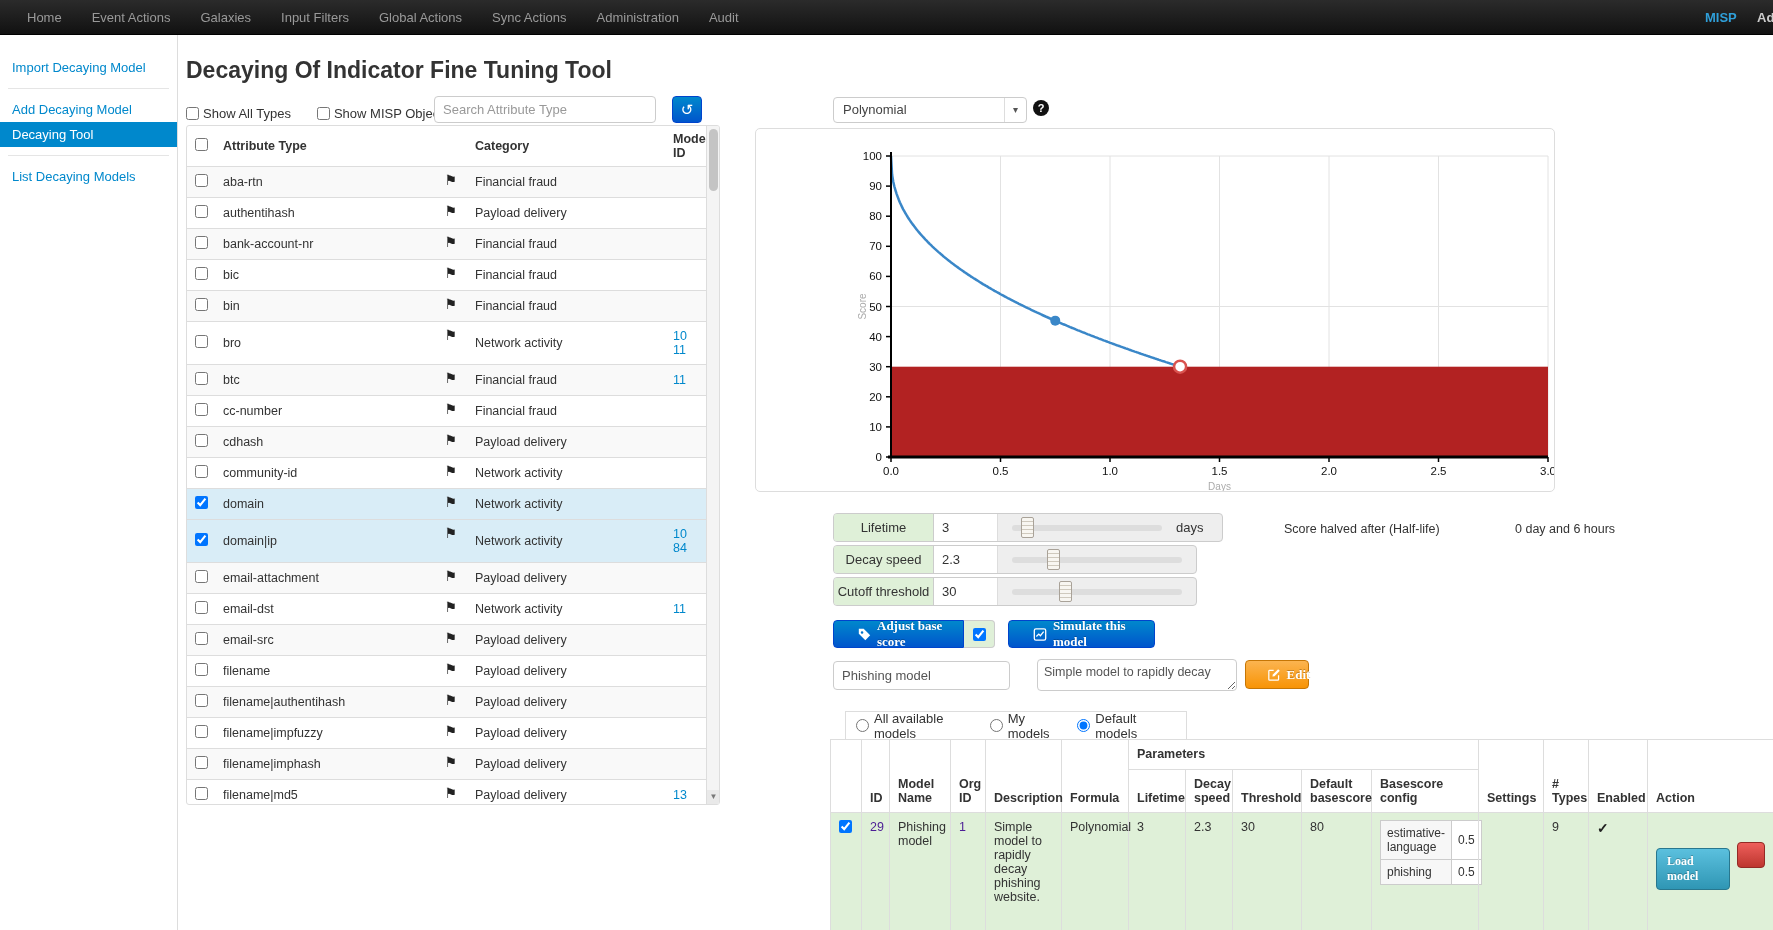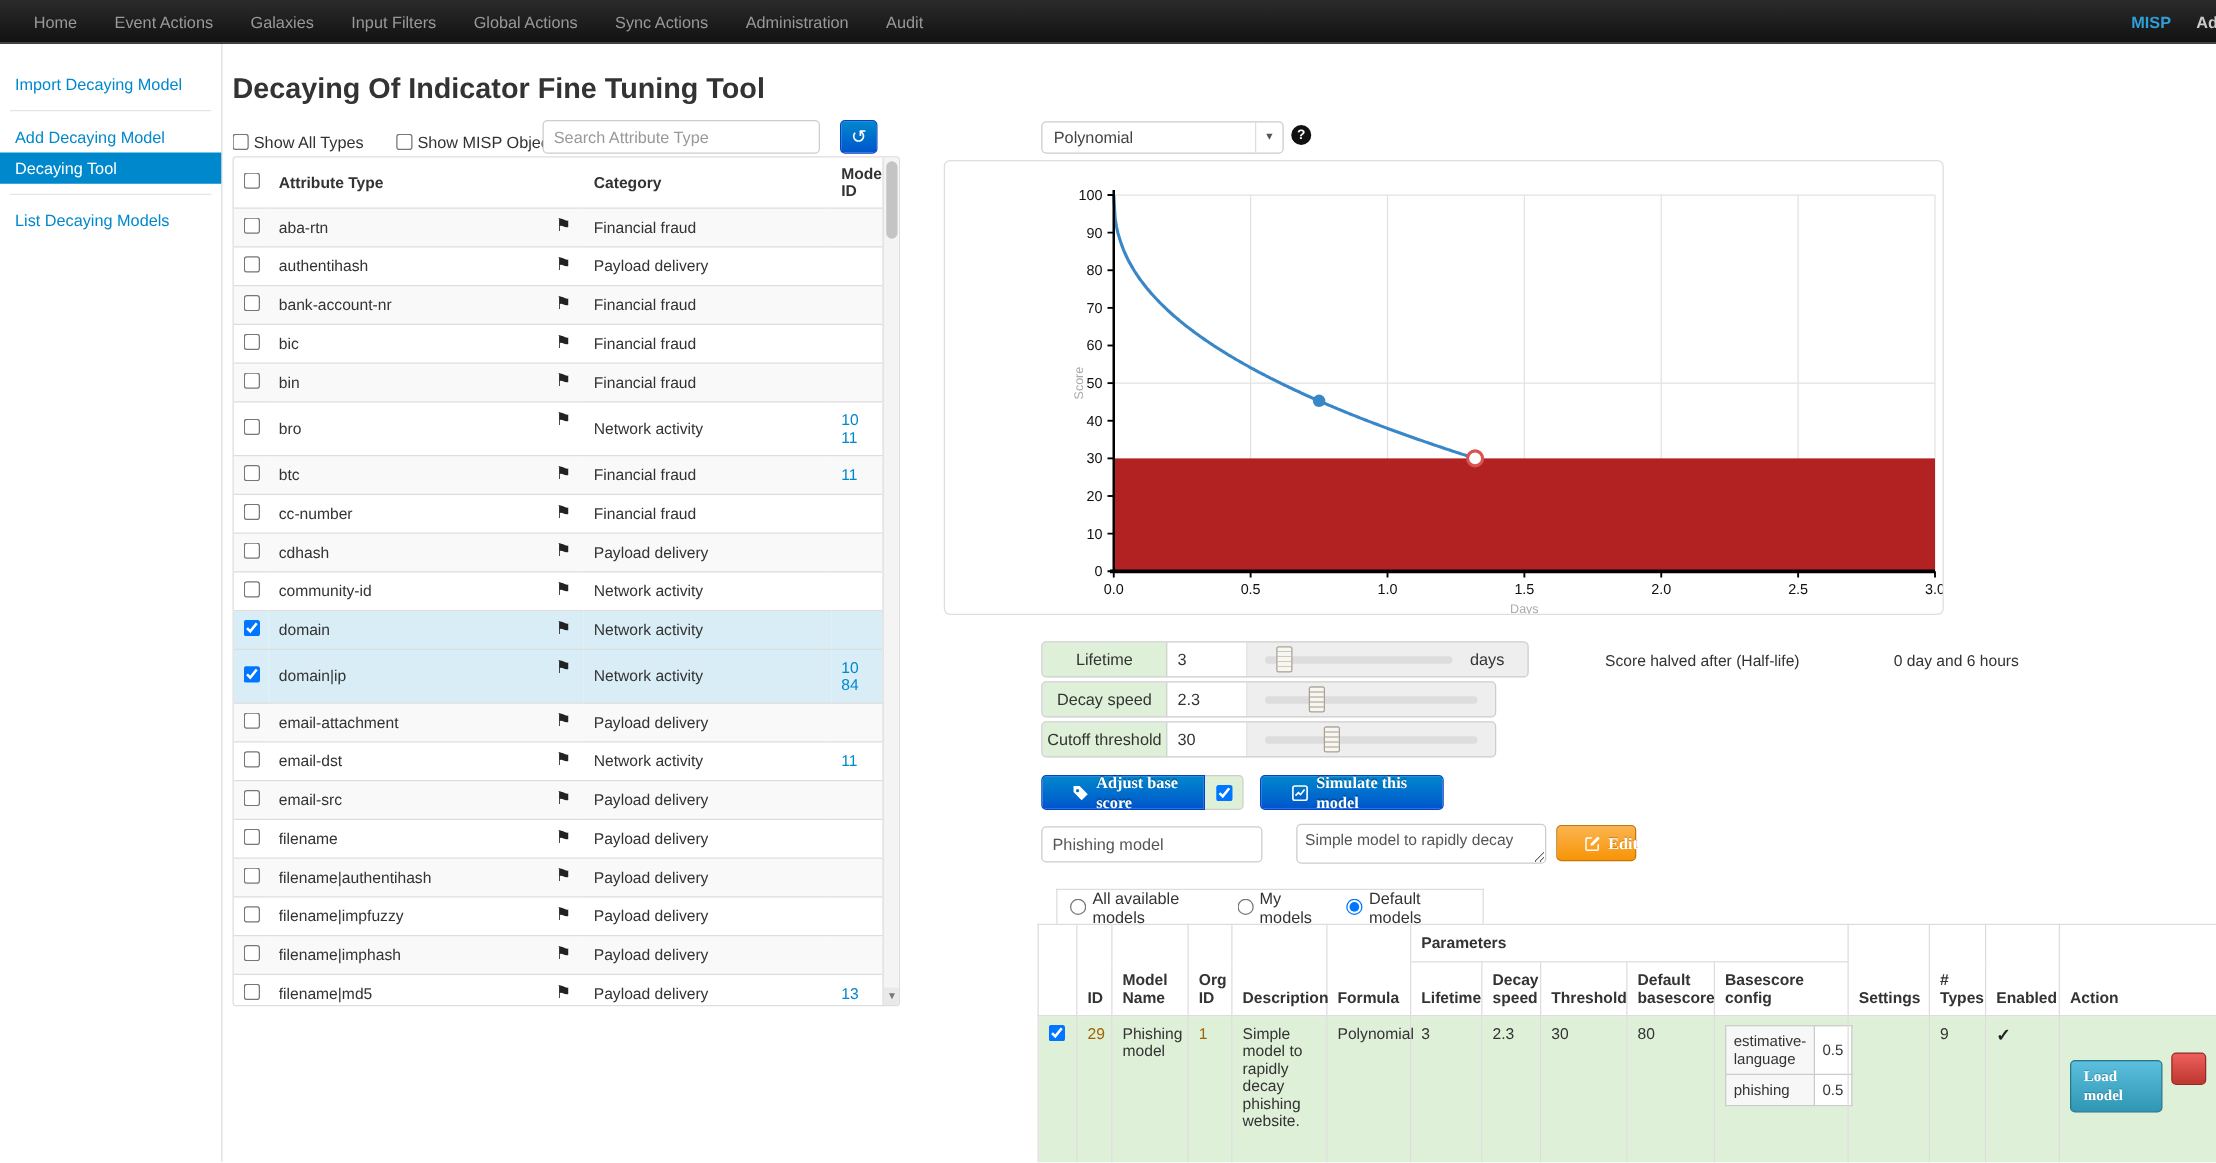--- a/index.html
+++ b/index.html
@@ -85,21 +85,21 @@
 .edit-btn { position:absolute; left:1245px; top:660px; width:64px; height:29px; }
 
 
 .filter-box { position:absolute; left:845px; top:711px; width:342px; height:28px; border:1px solid #ddd; border-bottom:none; background:#fff; display:flex; align-items:center; font-size:13px; color:#333; padding-left:10px; }
 .filter-box label { margin:0 14px 0 5px; }
 .models-wrap { position:absolute; left:830px; top:739px; width:943px; }
 .models-table { border-collapse:collapse; width:943px; font-size:12.5px; color:#333; table-layout:fixed; }
 .models-table th, .models-table td { border:1px solid #ddd; padding:7px 8px; text-align:left; vertical-align:bottom; font-weight:bold; }
 .models-table td { vertical-align:top; font-weight:normal; }
 .models-table tr.model-row { background:#dff0d8; height:200px; }
-.mlink { color:#a16207; cursor:pointer;text-align:right; }
+.mlink { color:#4c1d95; cursor:pointer;text-align:right; }
 .bsc-table { border-collapse:collapse; font-size:12px; }
 .bsc-table td { border:1px solid #ccc; padding:5px 6px; background:#fff; vertical-align:middle; }
 .bsc-table td.bsc-name { background:#f7f7f7; width:62px; }
 .load-btn { padding:5px 10px; font-size:12px;margin-top:28px; }
 .pause-btn { width:28px; height:26px; margin-left:7px; }
 .pause-btn .bar { width:3.5px; height:12px; background:#fff; margin:0 2px; display:inline-block; }
 .check-glyph { font-size:14px; font-weight:bold; color:#222; }
 </style>
 </head>
 <body>

